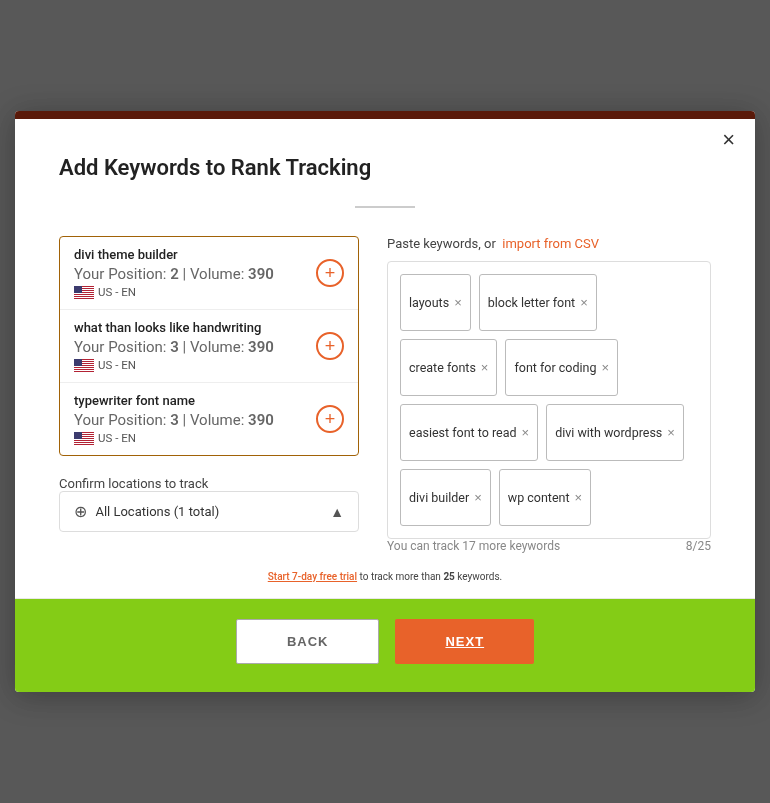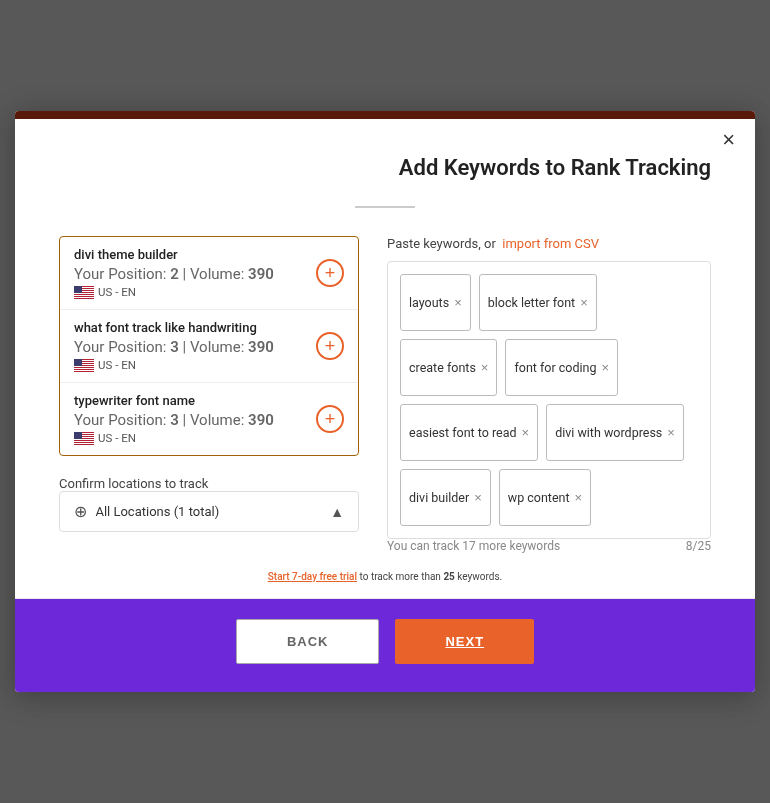--- a/index.html
+++ b/index.html
@@ -50,21 +50,21 @@
       right: 20px;
       background: none;
       border: none;
       font-size: 22px;
       cursor: pointer;
       color: #333;
       line-height: 1;
     }
 
     .modal-title {
-      text-align: right;
+      text-align: left;
       font-size: 22px;
       font-weight: 600;
       color: #222;
       margin-bottom: 26px;
     }
 
     .title-divider {
       width: 60px;
       height: 2px;
       background: #ccc;
@@ -262,21 +262,21 @@
       font-weight: 500;
       cursor: pointer;
     }
 
     .modal-footer {
       border-top: 1px solid #e8e8e8;
       padding: 20px 44px 28px;
       display: flex;
       justify-content: center;
       gap: 16px;
-      background: #6d28d9;
+      background: #84cc16;
     }
 
     .btn-back {
       padding: 14px 50px;
       border: 1.5px solid #aaa;
       background: #fff;
       color: #666;
       font-size: 13px;
       font-weight: 600;
       letter-spacing: 1px;
@@ -344,21 +344,21 @@
                     <rect width="8" height="7" fill="#3C3B6E"></rect>
                   </svg>
                   <span>US - EN</span>
                 </div>
               </div>
               <button class="add-btn">+</button>
             </div>
 
             <div class="keyword-item">
               <div class="keyword-info">
-                <div class="keyword-name">what font track like handwriting</div>
+                <div class="keyword-name">what than looks like handwriting</div>
                 <div class="keyword-meta">
                   Your Position: <strong>3</strong> | Volume: <strong>390</strong>
                 </div>
                 <div class="keyword-location">
                   <svg class="us-flag" viewBox="0 0 20 13" xmlns="http://www.w3.org/2000/svg">
                     <rect width="20" height="13" fill="#B22234"></rect>
                     <rect y="1" width="20" height="1" fill="white"></rect>
                     <rect y="3" width="20" height="1" fill="white"></rect>
                     <rect y="5" width="20" height="1" fill="white"></rect>
                     <rect y="7" width="20" height="1" fill="white"></rect>

